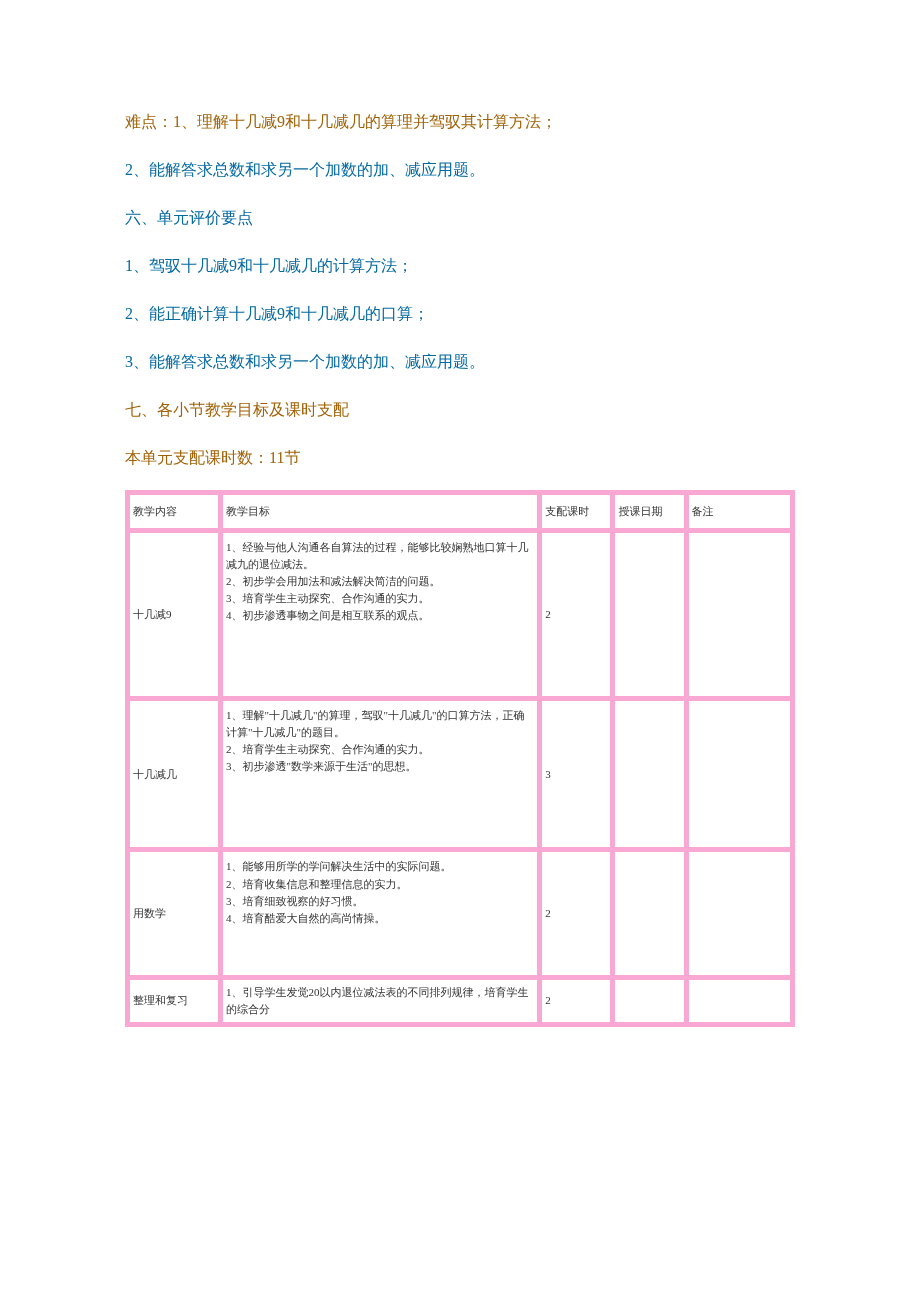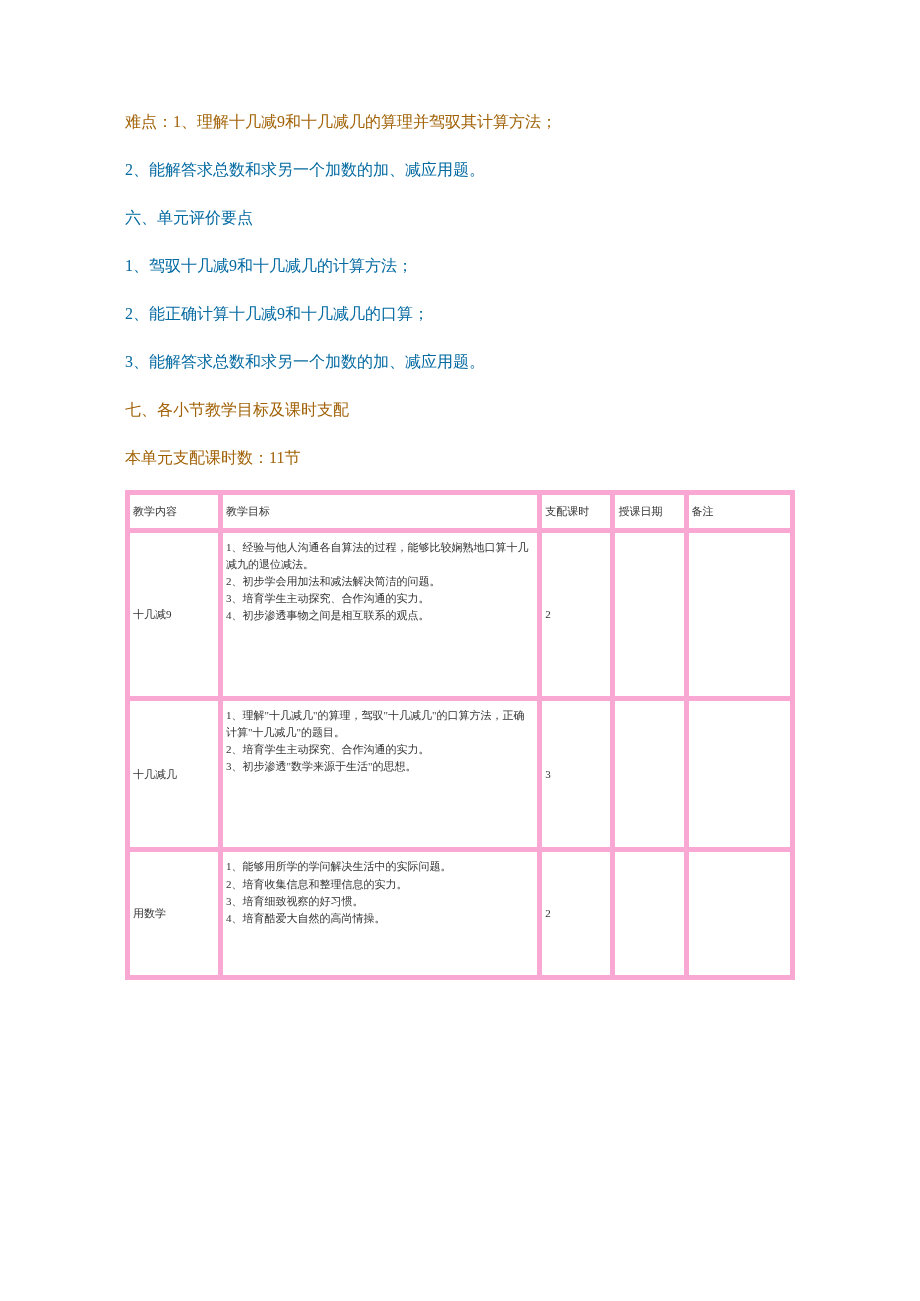--- a/index.html
+++ b/index.html
@@ -52,14 +52,21 @@
     <td class="col4"></td>
     <td class="col5"></td>
   </tr>
   <tr>
     <td class="col1">用数学</td>
     <td class="col2 mid">1、能够用所学的学问解决生活中的实际问题。<br>2、培育收集信息和整理信息的实力。<br>3、培育细致视察的好习惯。<br>4、培育酷爱大自然的高尚情操。</td>
     <td class="col3">2</td>
     <td class="col4"></td>
     <td class="col5"></td>
   </tr>
+  <tr>
+    <td class="col1">整理和复习</td>
+    <td class="col2">1、引导学生发觉20以内退位减法表的不同排列规律，培育学生的综合分</td>
+    <td class="col3">2</td>
+    <td class="col4"></td>
+    <td class="col5"></td>
+  </tr>
 </tbody>
   </table>
 
 </body></html>

